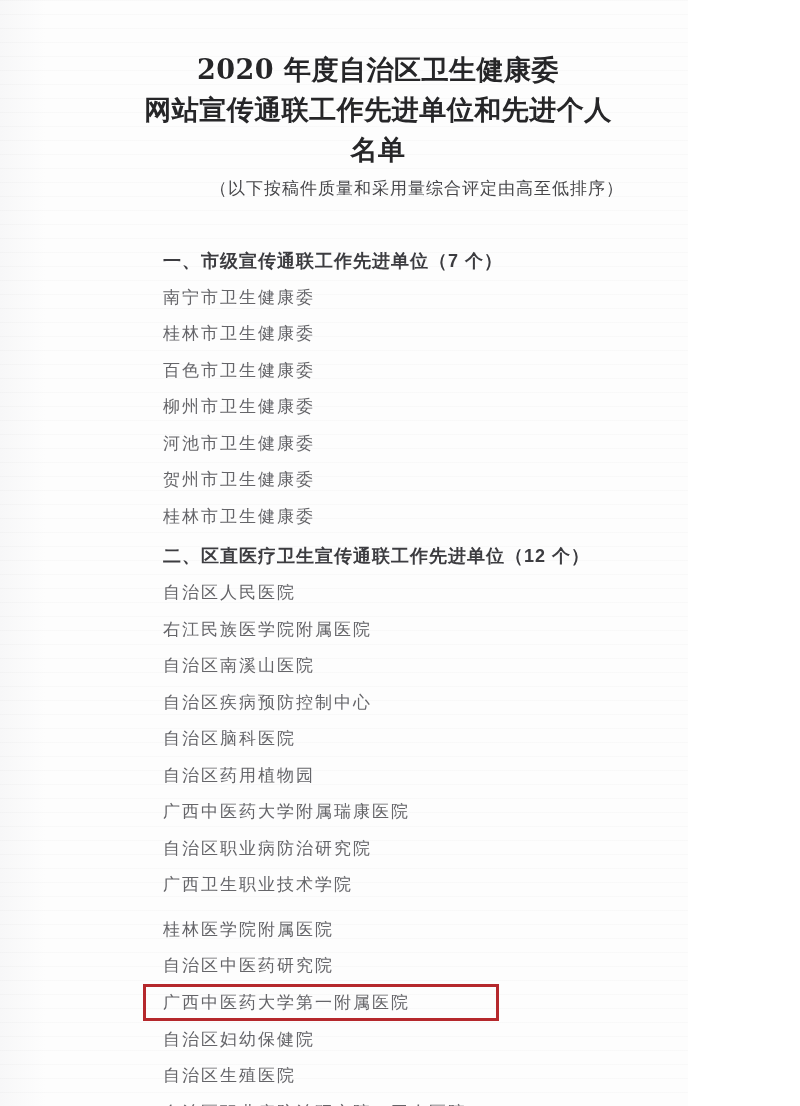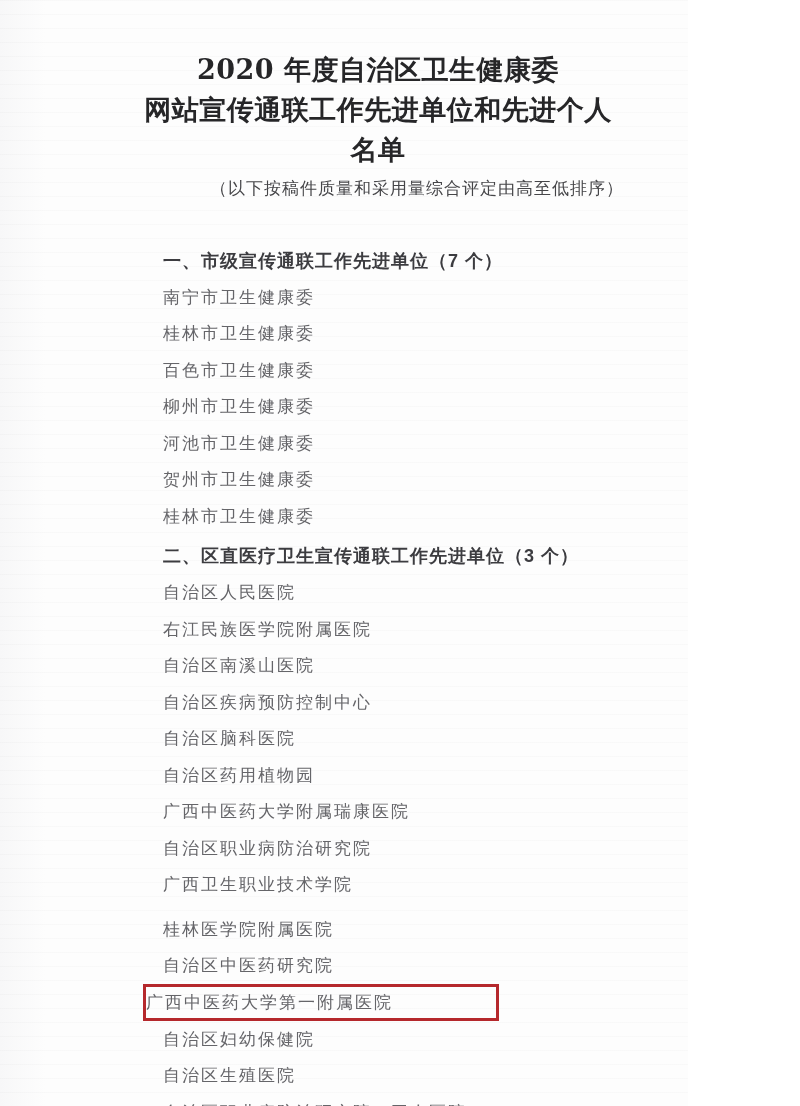--- a/index.html
+++ b/index.html
@@ -75,20 +75,21 @@
     white-space: nowrap;
   }
   
   .items.sec2 .item:nth-child(10) {
     margin-top: 8px;
   }
   .item.highlighted {
     box-sizing: border-box;
     width: 356px;
     margin-left: -20px;
+    padding-left: 17px;
     border: 3px solid var(--highlight-color, #b5282c);
     height: 37px;
   }
 </style>
 </head>
 <body>
 
 <div class="page">
   <div class="doc">
 
@@ -101,21 +102,21 @@
     <div class="items sec1">
         <div class="item">南宁市卫生健康委</div>
         <div class="item">桂林市卫生健康委</div>
         <div class="item">百色市卫生健康委</div>
         <div class="item">柳州市卫生健康委</div>
         <div class="item">河池市卫生健康委</div>
         <div class="item">贺州市卫生健康委</div>
         <div class="item">桂林市卫生健康委</div>
       </div>
 
-    <div class="section-heading second">二、区直医疗卫生宣传通联工作先进单位（3 个）</div>
+    <div class="section-heading second">二、区直医疗卫生宣传通联工作先进单位（12 个）</div>
     <div class="items sec2">
         <div class="item">自治区人民医院</div>
         <div class="item">右江民族医学院附属医院</div>
         <div class="item">自治区南溪山医院</div>
         <div class="item">自治区疾病预防控制中心</div>
         <div class="item">自治区脑科医院</div>
         <div class="item">自治区药用植物园</div>
         <div class="item">广西中医药大学附属瑞康医院</div>
         <div class="item">自治区职业病防治研究院</div>
         <div class="item">广西卫生职业技术学院</div>

